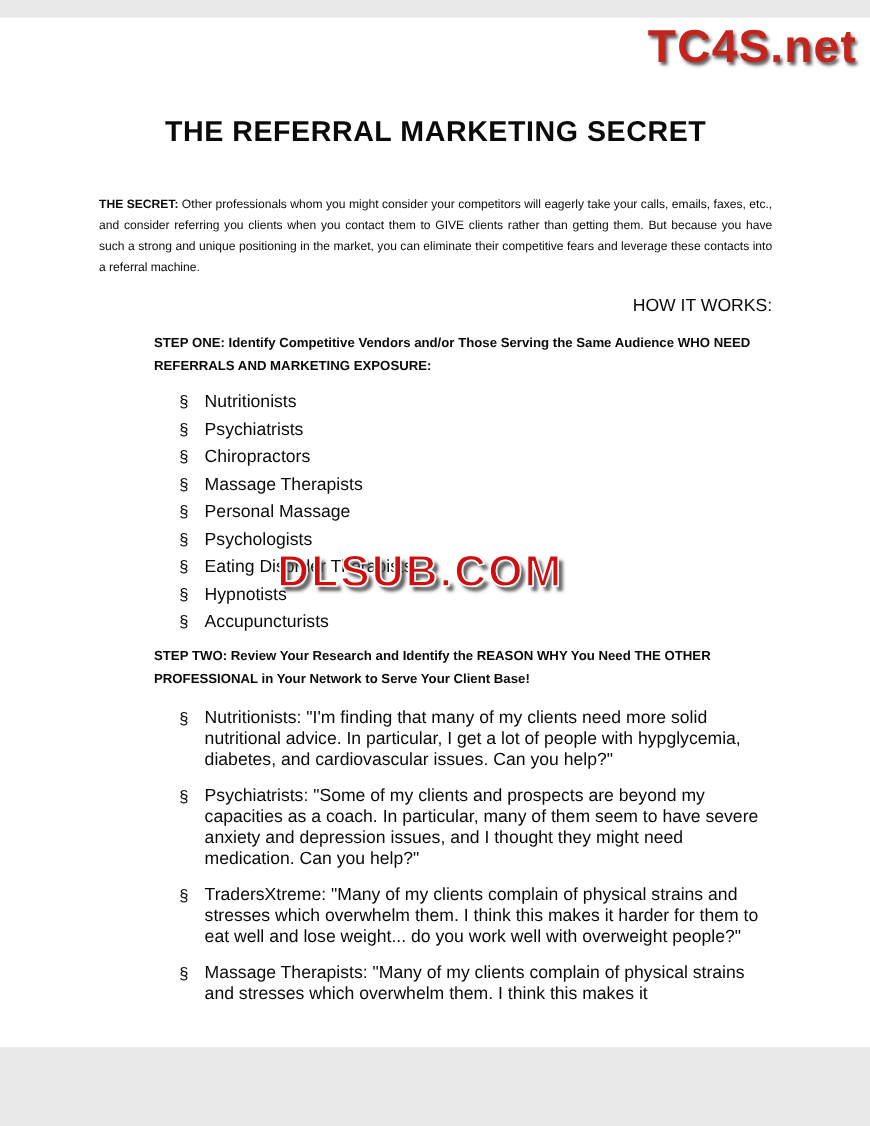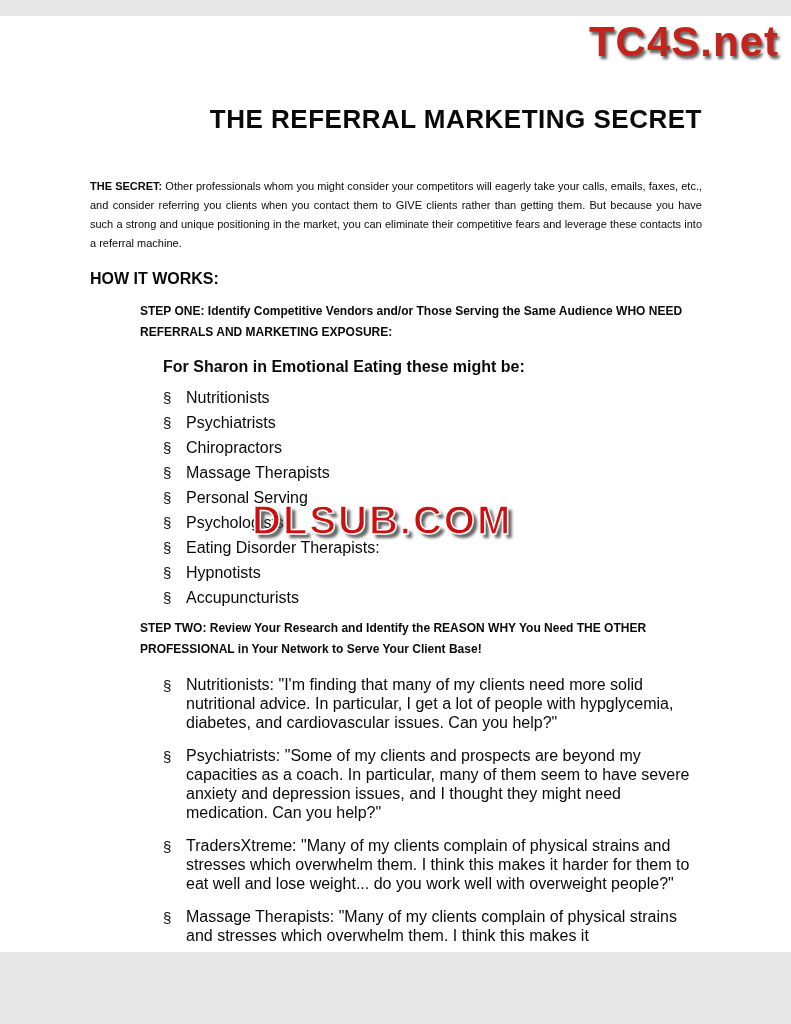--- a/index.html
+++ b/index.html
@@ -15,35 +15,36 @@
   }
   .content {
     position: absolute;
     left: 90px;
     top: 88px;
     width: 612px;
   }
   .doc-title {
     font-size: 26px;
     font-weight: 700;
-    text-align: right;
+    text-align: center;
     letter-spacing: 0.5px;
     margin: 0 0 42px 0;
   }
   .secret-para {
     font-size: 11px;
     line-height: 19px;
     text-align: justify;
     margin: 0 0 17px 0;
   }
   .secret-para .lbl { font-weight: 700; }
   .how-heading {
     font-size: 16px;
-    font-weight: 700;
+    font-weight: 400;
     margin: 0 0 13px 0;
+    text-align: right;
   }
   .step-block { margin-left: 50px; }
   .step-heading {
     font-size: 12px;
     font-weight: 700;
     line-height: 21px;
     margin: 0 0 15px 0;
   }
   .sharon-heading {
     font-size: 16px;
@@ -117,42 +118,41 @@
 
     <h1 class="doc-title">THE REFERRAL MARKETING SECRET</h1>
 
     <p class="secret-para"><span class="lbl">THE SECRET:</span><span>  Other professionals whom you might consider your competitors will eagerly take your calls, emails, faxes, etc., and consider referring you clients when you contact them to GIVE clients rather than getting them.   But because you have such a strong and unique positioning in the market, you can eliminate their competitive fears and leverage these contacts into a referral machine.</span></p>
 
     <h2 class="how-heading">HOW IT WORKS:</h2>
 
     <div class="step-block">
       <h3 class="step-heading">STEP ONE: Identify Competitive Vendors and/or Those Serving the Same Audience WHO NEED REFERRALS AND MARKETING EXPOSURE:</h3>
 
-      <div class="sharon-heading">For Sharon in Emotional Eating these might be:</div>
 
       <ul class="vendor-list">
         <li>
             <span class="bullet">§</span>
             <span>Nutritionists</span>
           </li>
         <li>
             <span class="bullet">§</span>
             <span>Psychiatrists</span>
           </li>
         <li>
             <span class="bullet">§</span>
             <span>Chiropractors</span>
           </li>
         <li>
             <span class="bullet">§</span>
             <span>Massage Therapists</span>
           </li>
         <li>
             <span class="bullet">§</span>
-            <span>Personal Serving</span>
+            <span>Personal Massage</span>
           </li>
         <li>
             <span class="bullet">§</span>
             <span>Psychologists</span>
           </li>
         <li>
             <span class="bullet">§</span>
             <span>Eating Disorder Therapists:</span>
           </li>
         <li>

